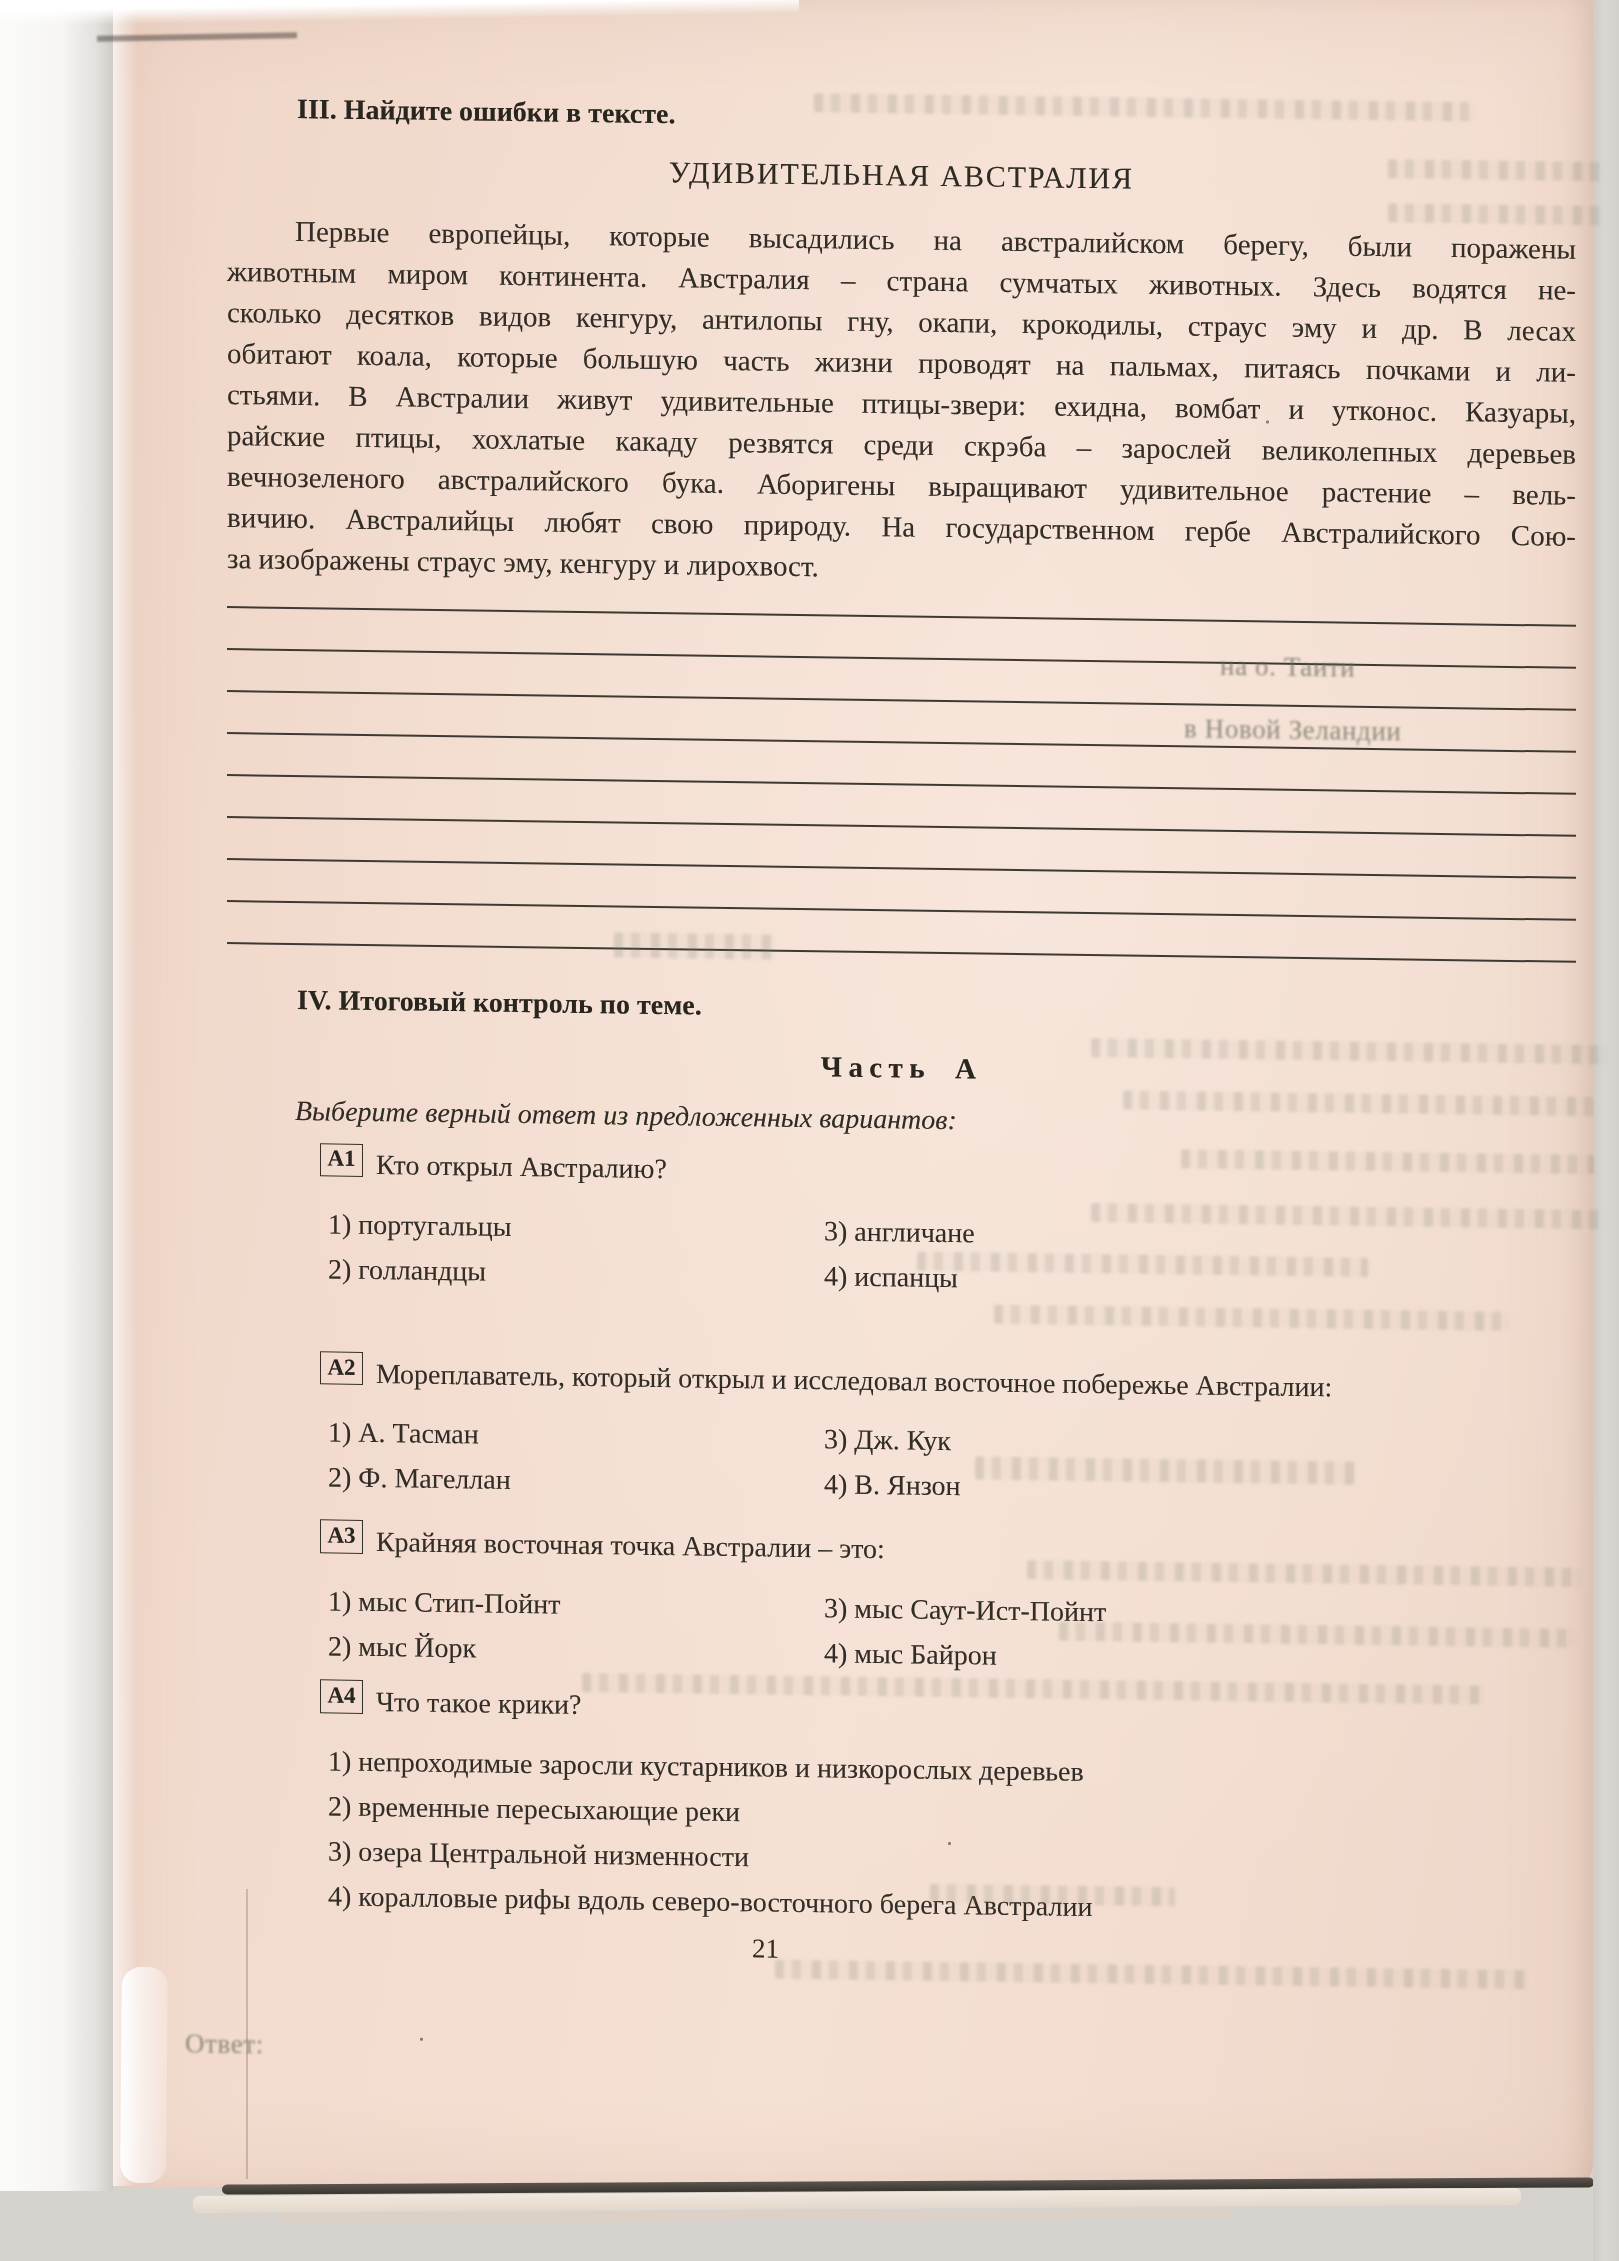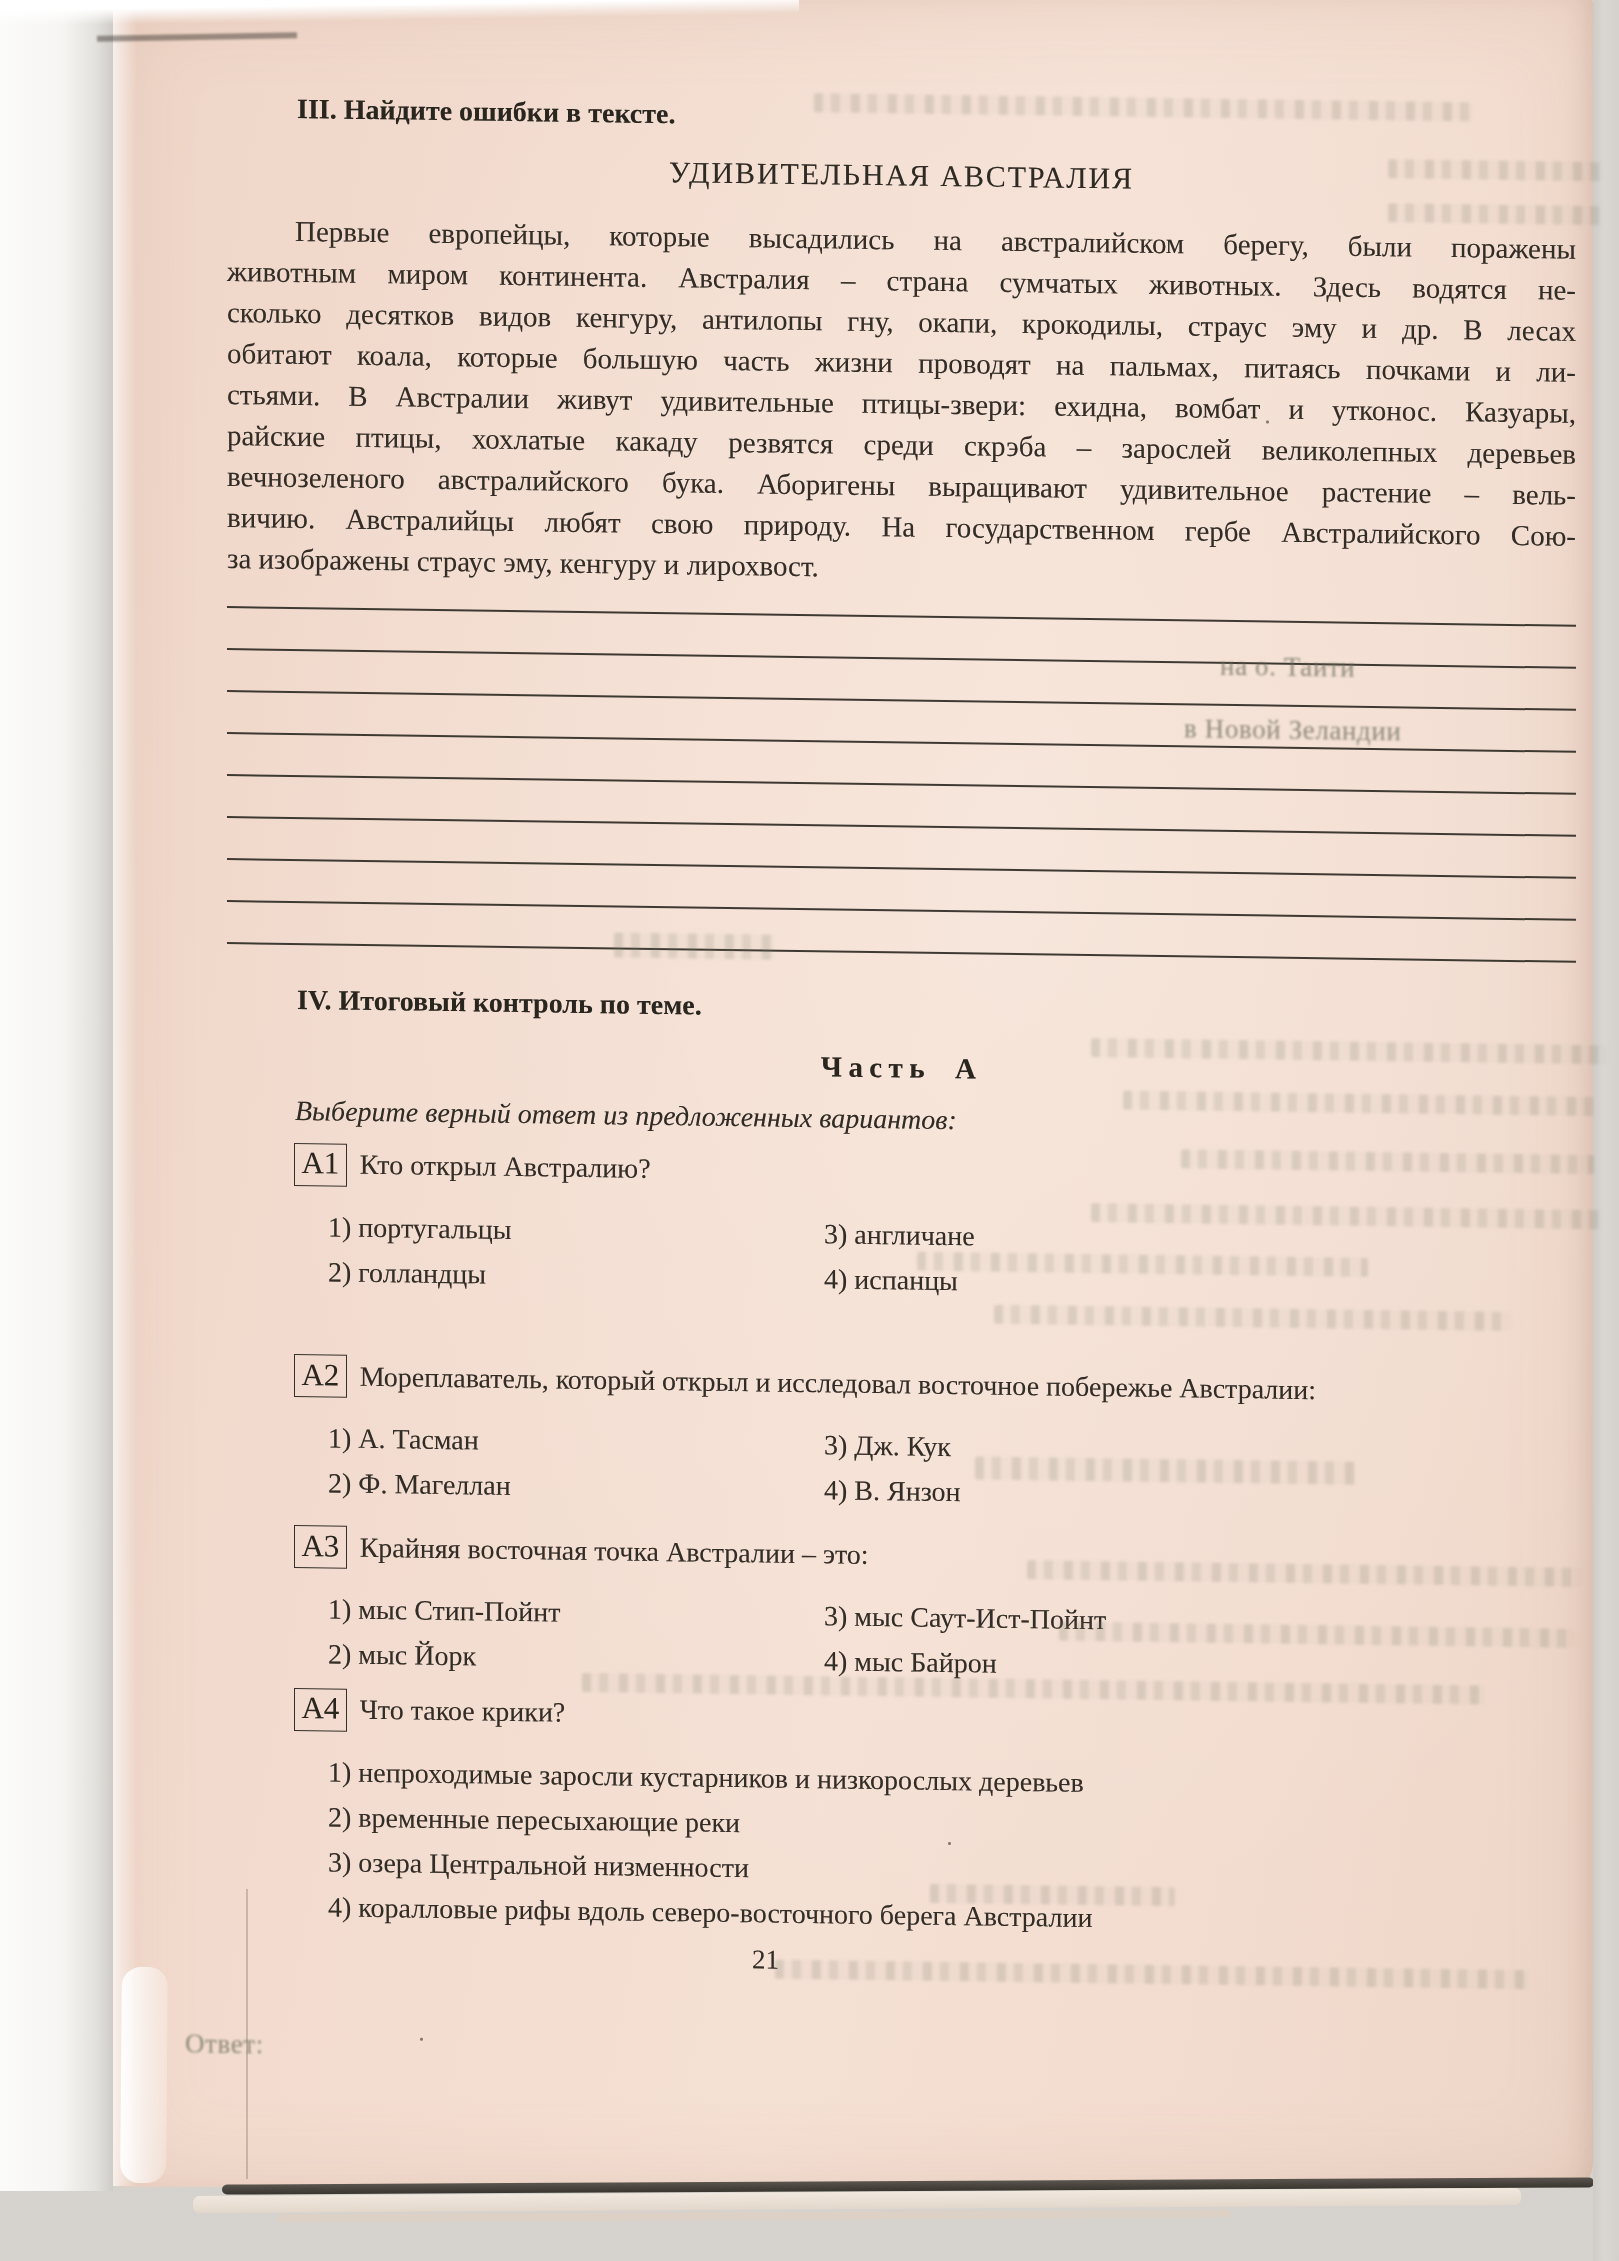--- a/index.html
+++ b/index.html
@@ -56,21 +56,21 @@
 
   .sec4{margin-top:39px;}
   .part-title{font-weight:bold;font-size:29px;text-align:center;letter-spacing:6.4px;word-spacing:10.3px;margin-top:27px;color:#29251f;}
   .instruction{font-style:italic;font-size:28px;margin:19.3px 0 0 68px;color:#2f2b25;}
 
   .question{margin-top:19.3px;}
   .question.gap-lg{margin-top:64px;}
   .question.gap-md{margin-top:24px;}
   .question.gap-sm{margin-top:15.5px;}
   .q-head{display:flex;align-items:flex-start;gap:13px;margin-left:67px;font-size:28px;line-height:1.35;}
-  .q-box{flex:0 0 auto;border:1.9px solid #35302a;padding:0.6px 6.4px 1.9px;font-weight:normal;font-size:31px;line-height:1.25;color:#29251f;}
+  .q-box{flex:0 0 auto;border:1.9px solid #35302a;padding:0.6px 6.4px 1.9px;font-weight:bold;font-size:23px;line-height:1.25;color:#29251f;margin-left:26px;}
   .q-text{padding-top:2.6px;}
   .opts{margin:23px 0 0 101px;font-size:28px;}
   .opts.two-col{display:grid;grid-template-columns:496px 1fr;row-gap:9px;}
   .opts.one-col{display:grid;grid-template-columns:1fr;row-gap:9px;}
   .opt{height:36px;line-height:36px;}
 
   .pageno{margin-top:13px;text-align:center;font-size:27px;transform:translateX(-136px);}
 
   
   .ghost-text{position:absolute;font-size:27px;color:rgba(122,128,108,.55);filter:blur(0.8px);letter-spacing:0.6px;white-space:nowrap;}

